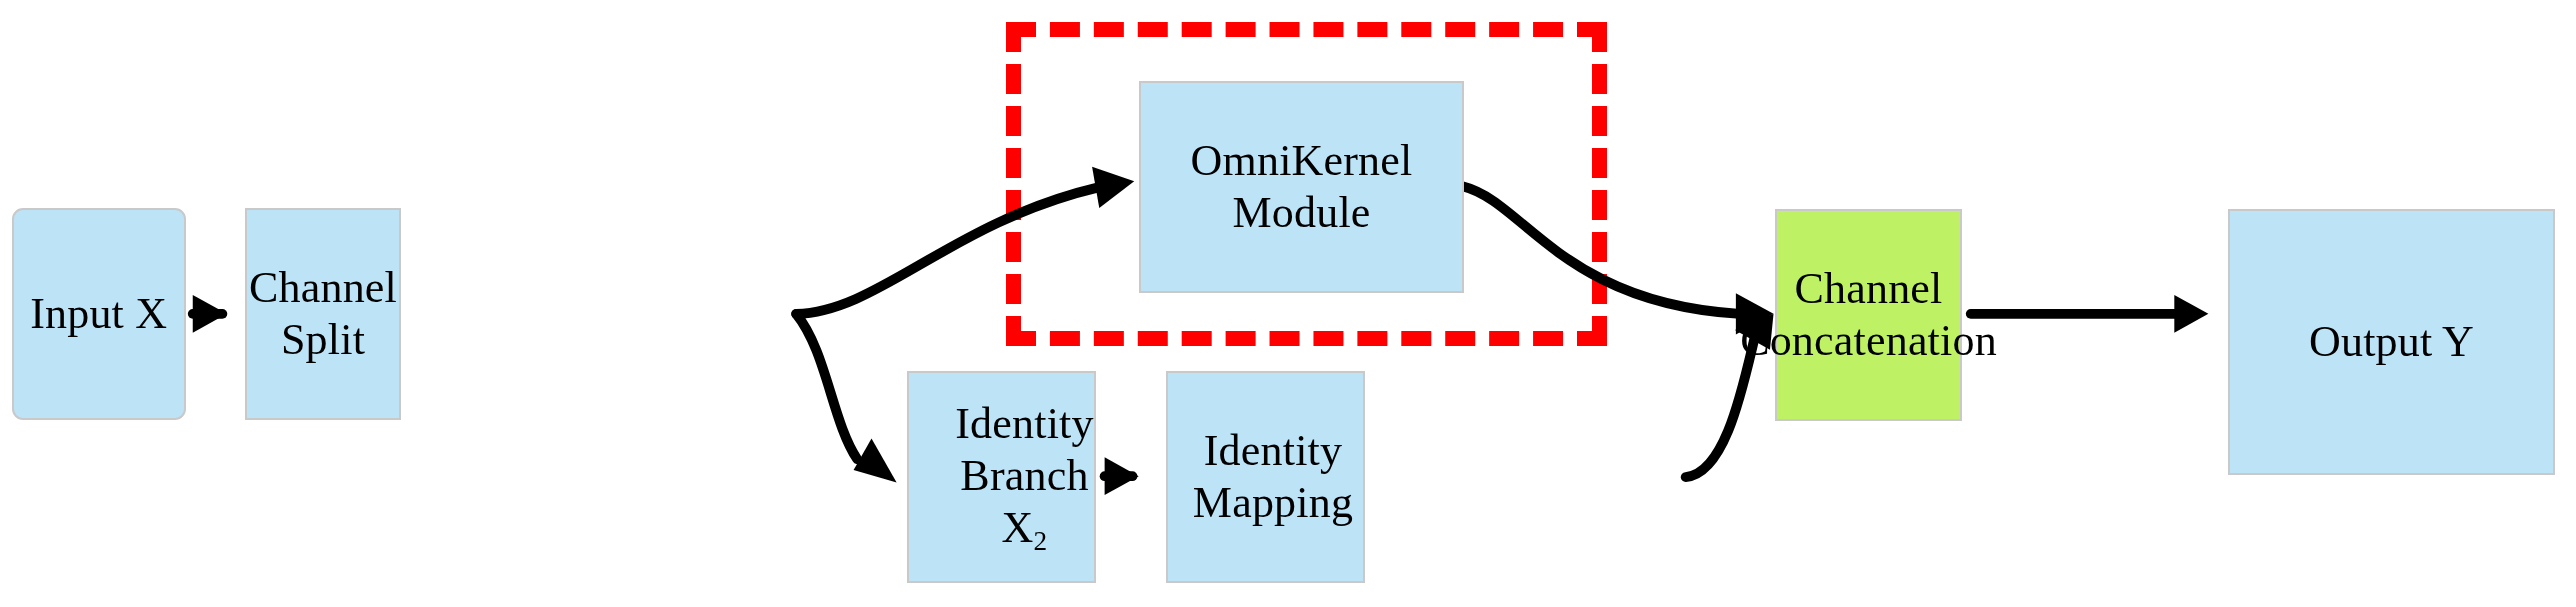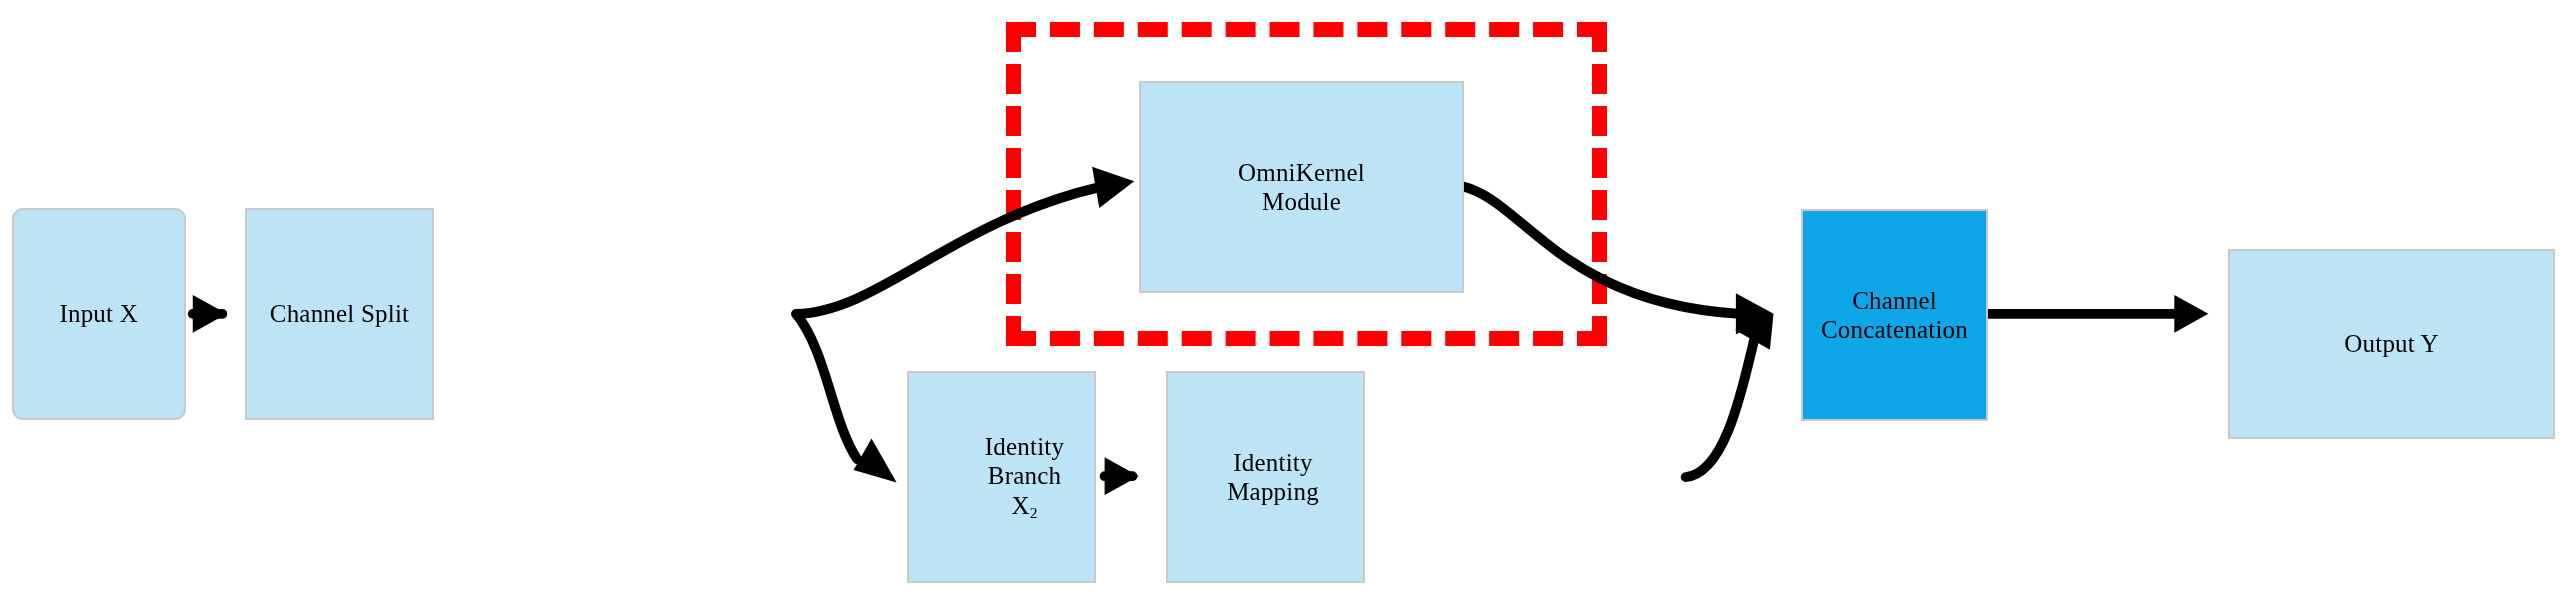--- a/index.html
+++ b/index.html
@@ -18,21 +18,21 @@
   .node {
     position: absolute;
     background: #bde3f7;
     border: 2.7px solid #c9c9c9;
     box-sizing: border-box;
     display: flex;
     align-items: center;
     justify-content: center;
     text-align: center;
     color: #000000;
-    font-size: 25px;
+    font-size: 44px;
     line-height: 1.18;
     letter-spacing: 0.2px;
   }
   .node .label {
     display: block;
     padding: 0 7.2px;
     white-space: pre-line;
   }
   .node .label sub {
     font-size: 0.62em;
@@ -99,37 +99,37 @@
       <g>
         <path class="edge-path" d="M 2198 350 L 2432 350" stroke="#000000"></path>
         <polygon class="edge-head" points="2463,350 2425,329 2425,371" fill="#000000"></polygon>
       </g>
     </svg>
 
   <div id="node-layer">
       <div class="node" style="left: 11.7px; top: 208px; width: 174px; height: 212px; background: rgb(189, 227, 247); border-color: rgb(201, 201, 201); border-radius: 11px;">
         <span class="label">Input X</span>
       </div>
-      <div class="node" style="left: 245px; top: 208px; width: 189px; height: 212px; background: rgb(189, 227, 247); border-color: rgb(201, 201, 201);">
+      <div class="node" style="left: 245px; top: 208px; width: 156px; height: 212px; background: rgb(189, 227, 247); border-color: rgb(201, 201, 201);">
         <span class="label">Channel Split</span>
       </div>
       <div class="node" style="left: 1139px; top: 81px; width: 325px; height: 212px; background: rgb(189, 227, 247); border-color: rgb(201, 201, 201);">
         <span class="label">OmniKernel
 Module</span>
       </div>
       <div class="node" style="left: 907px; top: 371px; width: 189px; height: 212px; background: rgb(189, 227, 247); border-color: rgb(201, 201, 201); padding-left: 46px;">
         <span class="label">Identity Branch<br><span>X<sub>2</sub></span></span>
       </div>
       <div class="node" style="left: 1166px; top: 371px; width: 199px; height: 212px; background: rgb(189, 227, 247); border-color: rgb(201, 201, 201); padding-left: 15px;">
         <span class="label">Identity
 Mapping</span>
       </div>
-      <div class="node" style="left: 1775px; top: 209px; width: 187px; height: 212px; background: #0ea5e9; border-color: rgb(201, 201, 201); margin-left: 26px;">
+      <div class="node" style="left: 1775px; top: 209px; width: 187px; height: 212px; background: #bef264; border-color: rgb(201, 201, 201);">
         <span class="label">Channel
 Concatenation</span>
       </div>
-      <div class="node" style="left: 2228px; top: 209px; width: 327px; height: 190px; background: rgb(189, 227, 247); border-color: rgb(201, 201, 201); margin-top: 40px;">
+      <div class="node" style="left: 2228px; top: 209px; width: 327px; height: 266px; background: rgb(189, 227, 247); border-color: rgb(201, 201, 201);">
         <span class="label">Output Y</span>
       </div>
     </div>
 
 </div>
 
 
 </body></html>

